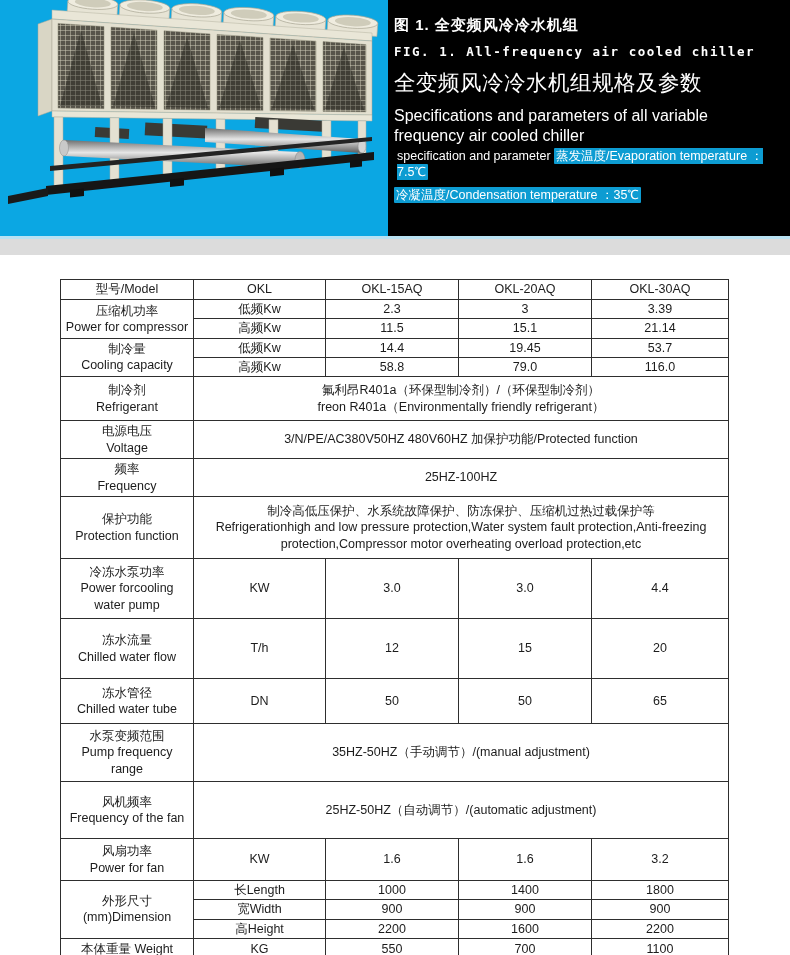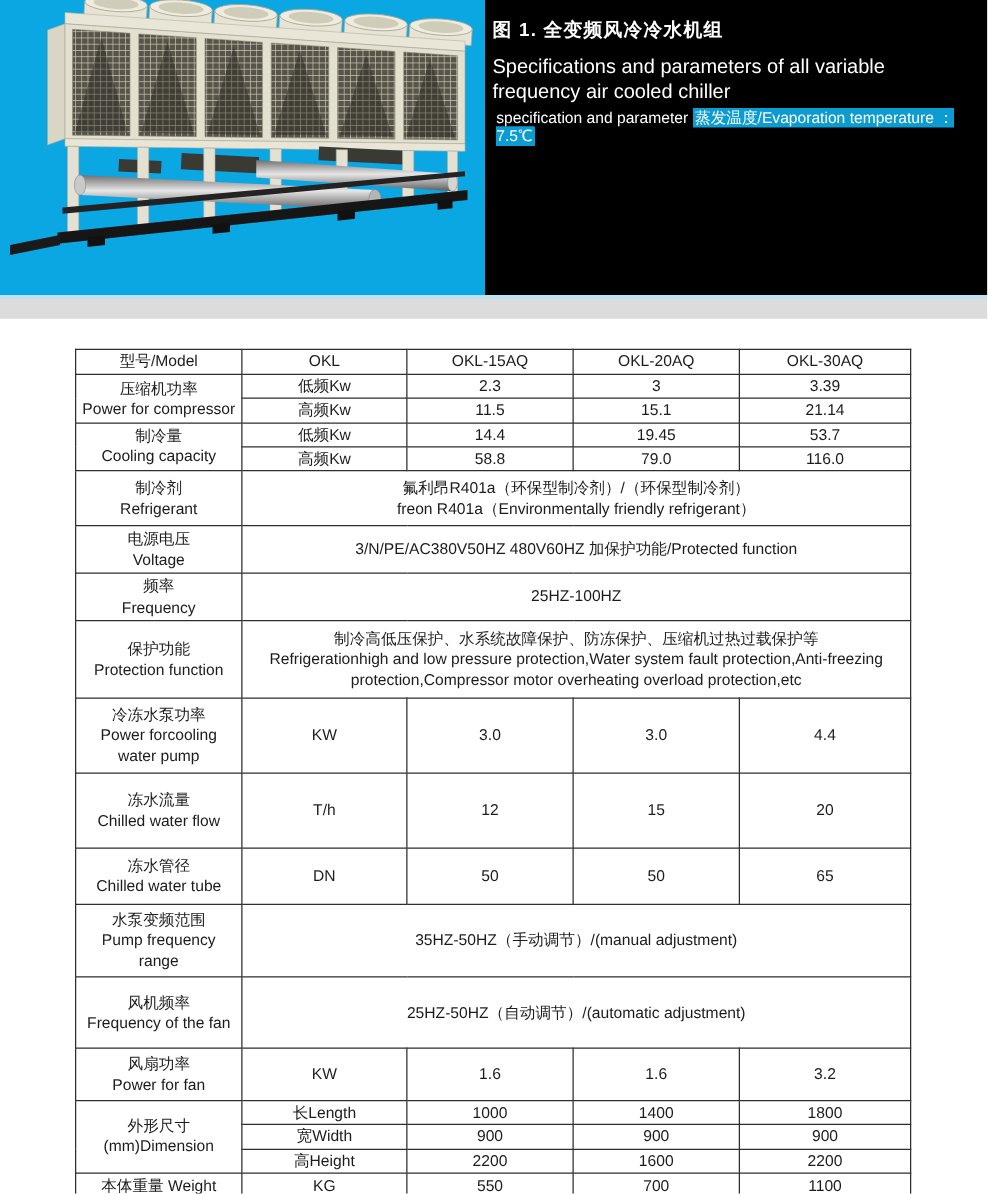--- a/index.html
+++ b/index.html
@@ -152,24 +152,29 @@
           <polygon points="70,190 84,188.6 84,196 70,197.5"></polygon>
           <polygon points="170,179.5 184,178.1 184,185.5 170,187"></polygon>
           <polygon points="270,169 284,167.6 284,175 270,176.5"></polygon>
           <polygon points="350,160.6 362,159.4 362,166.6 350,167.8"></polygon>
         </g>
       </svg>
     </div>
 
     <div class="hero-text">
       <div class="fig-zh">图 1.  全变频风冷冷水机组</div>
+      <div class="fig-en">FIG. 1. All-frequency air cooled chiller</div>
+      <div class="title-zh">全变频风冷冷水机组规格及参数</div>
       <div class="sub1">Specifications and parameters of all variable frequency air cooled chiller</div>
       <div class="sub2">
         <span>specification and parameter</span>
         <span class="chip">蒸发温度/Evaporation temperature ：7.5℃</span>
+      </div>
+      <div class="sub3">
+        <span class="chip">冷凝温度/Condensation temperature ：35℃</span>
       </div>
     </div>
   </div>
 
   <div class="band"></div>
 
   <div class="table-wrap">
     <table class="spec">
       <colgroup>
           <col style="width:133px">

